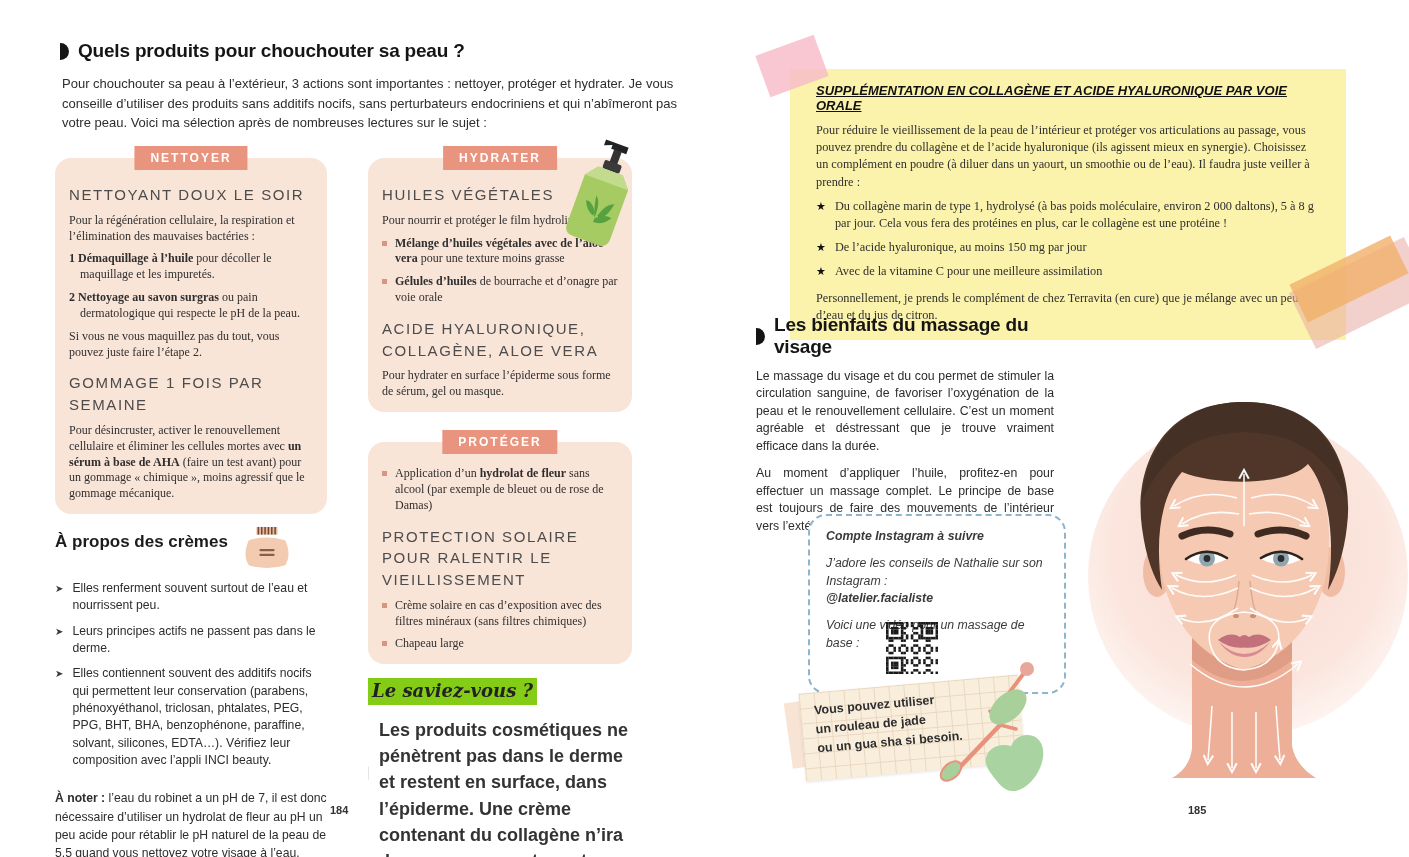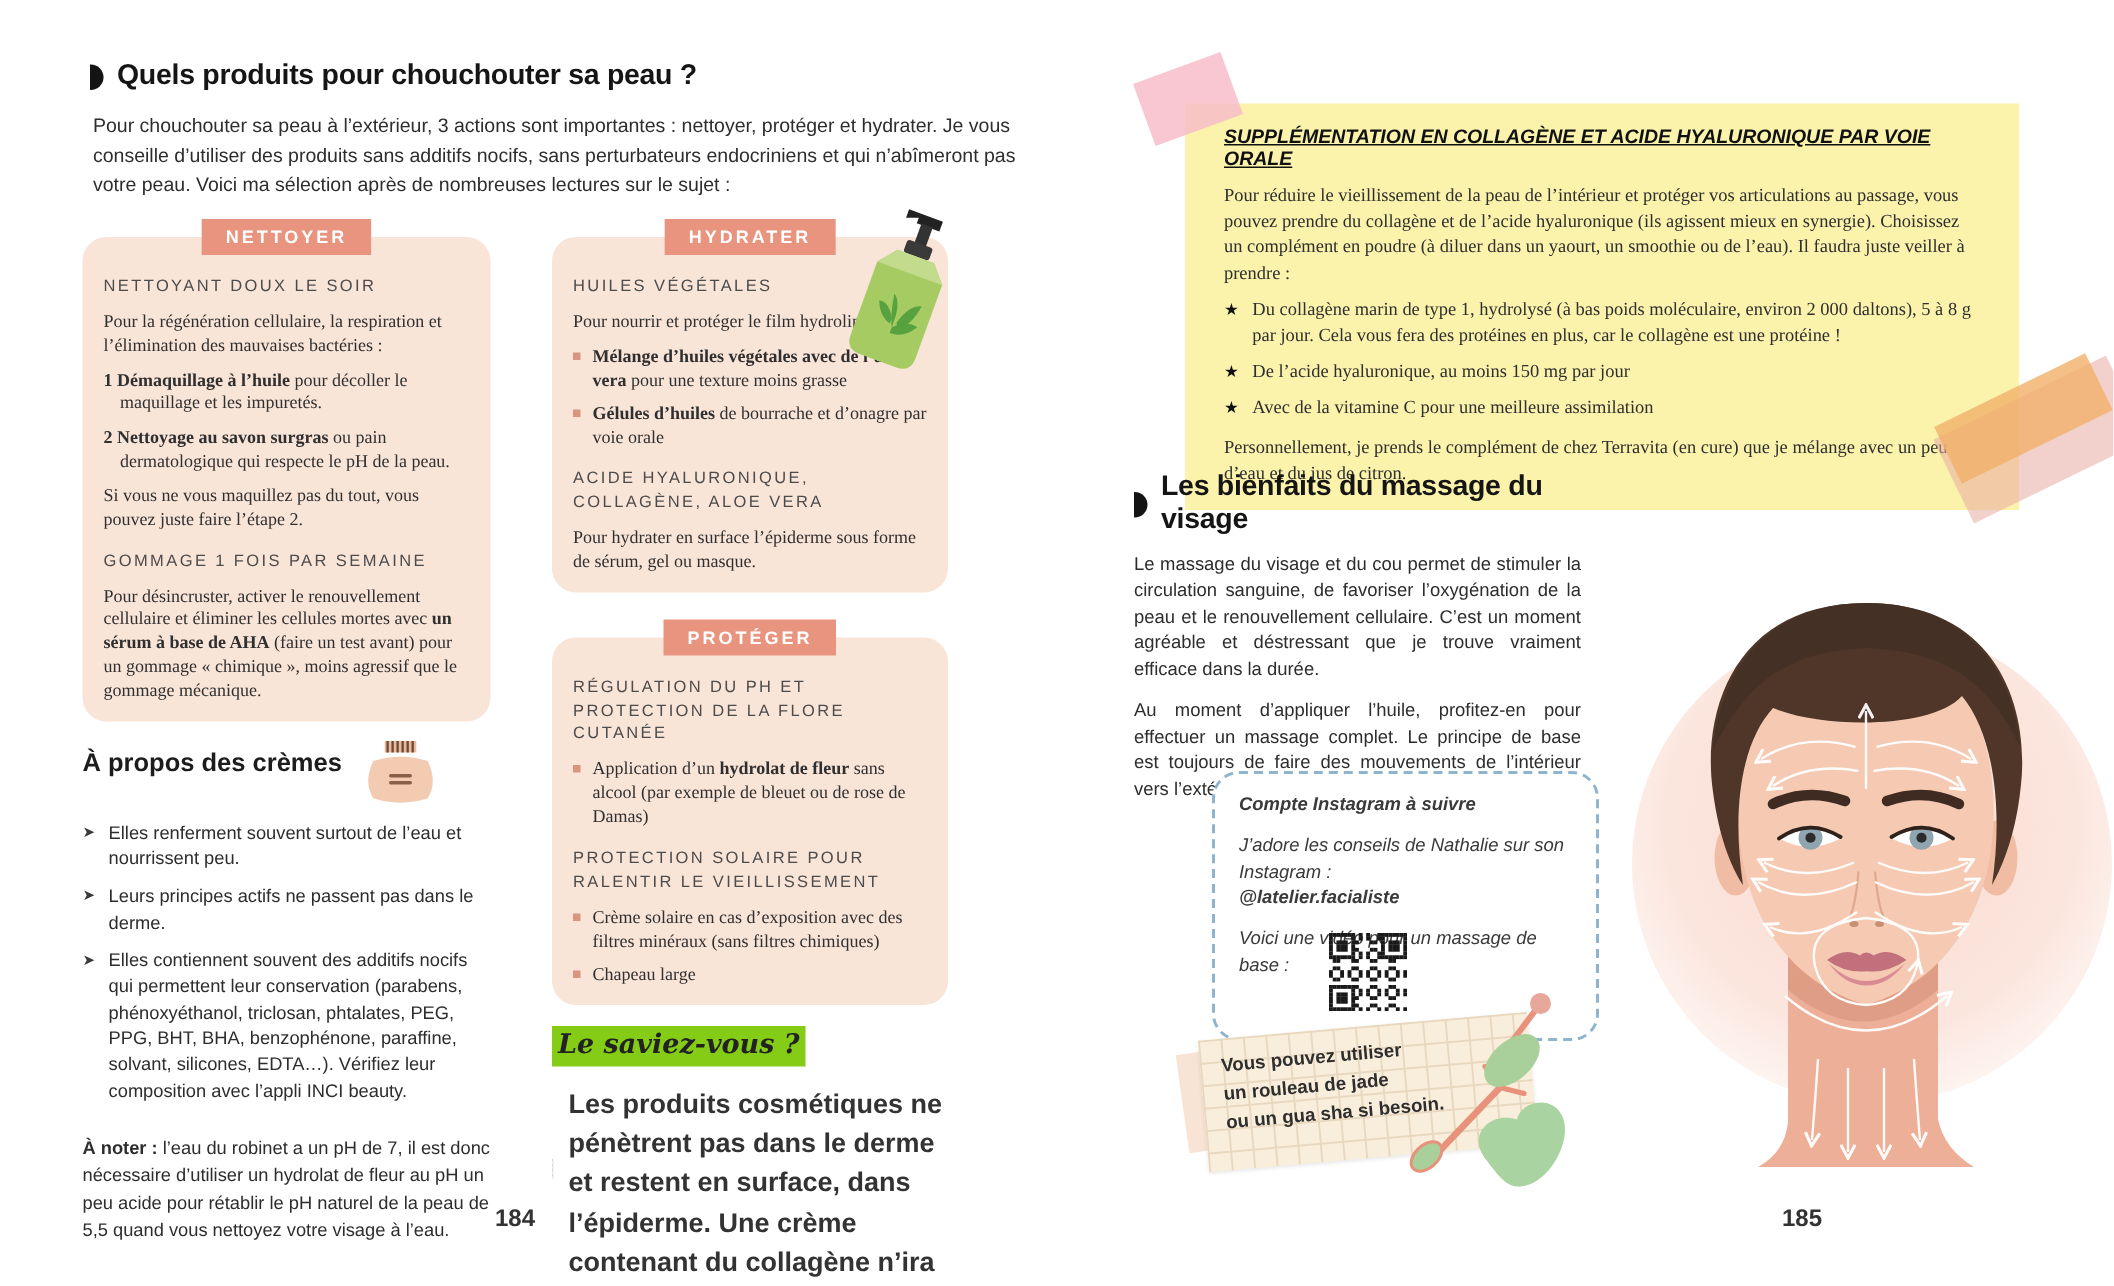--- a/index.html
+++ b/index.html
@@ -10,35 +10,35 @@
   .h1{display:flex;align-items:center;gap:9px;font-weight:bold;font-size:19px;color:#151515;letter-spacing:-0.2px;}
   .dmark{width:9px;height:17px;background:#141414;border-radius:0 10px 10px 0;flex:none;}
   .h2{font-size:17px;font-weight:bold;color:#1c1c1c;}
   .sans{font-size:13px;line-height:1.5;color:#2d2d2d;}
   
   .col{display:flex;flex-direction:column;}
   .boxwrap{position:relative;padding-top:12px;}
   .tab{position:absolute;top:0;left:50%;transform:translateX(-50%);background:#E8947E;color:#fff;
        font-weight:bold;font-size:12px;letter-spacing:2px;padding:5px 16px;white-space:nowrap;z-index:2;}
   .pbox{background:#F9E4D8;border-radius:16px;padding:24px 14px 12px;}
-  .subhead{font-size:11px;letter-spacing:1.6px;color:#4c4c4c;margin:2px 0 7px;line-height:1.45;}
+  .subhead{font-size:15px;letter-spacing:1.6px;color:#4c4c4c;margin:2px 0 7px;line-height:1.45;}
   .serif{font-family:"Liberation Serif","DejaVu Serif",serif;font-size:12px;line-height:1.32;color:#2f2f2f;margin:0 0 7px;}
   .serif b{font-weight:bold;}
   .step{padding-left:11px;text-indent:-11px;}
   .sq-item{display:flex;gap:8px;margin:0 0 7px;}
   .sqb{width:5px;height:5px;background:#D9957F;flex:none;margin-top:5px;}
   .sq-item .serif{margin:0;}
   .mt{margin-top:12px;}
   
   .cremes-row{display:flex;align-items:flex-start;gap:14px;margin-top:18px;}
   .blist{margin-top:10px;}
   .bitem{display:flex;gap:9px;font-size:12.2px;line-height:1.42;color:#2d2d2d;margin-bottom:8px;}
   .arrow{font-size:10px;color:#3a3a3a;padding-top:2px;flex:none;}
   .noter{font-size:12.2px;line-height:1.5;margin-top:12px;}
-  .pagenum{font-size:16px;font-weight:bold;color:#333;}
+  .pagenum{font-size:11px;font-weight:bold;color:#333;}
   
   .saviez-title{display:inline-block;background:#84cc16;padding:2px 4px 4px;
        font-family:"DejaVu Serif",serif;font-style:italic;font-weight:bold;font-size:18px;color:#222;}
   .saviez{display:flex;gap:10px;margin-top:12px;}
   .saviez p{margin:0;font-size:18px;line-height:1.45;font-weight:bold;color:#333;}
   
   .ybox{position:absolute;left:790px;top:69px;width:556px;box-sizing:border-box;background:#FBF2AB;padding:14px 26px 16px;}
   .ybox-title{text-align:left;font-weight:bold;font-style:italic;font-size:13px;text-decoration:underline;color:#111;}
   .ybox .serif{font-size:12.3px;line-height:1.4;margin:9px 0 0;}
   .star-item{display:flex;gap:9px;margin-top:7px;}
@@ -154,21 +154,20 @@
             <p class="serif"><b>Gélules d’huiles</b><span> de bourrache et d’onagre par voie orale</span></p>
           </div>
         <div class="subhead mt">ACIDE HYALURONIQUE, COLLAGÈNE, ALOE VERA</div>
         <p class="serif" style="margin-bottom:0;">Pour hydrater en surface l’épiderme sous forme de sérum, gel ou masque.</p>
       </div>
     </div>
 
     <div class="boxwrap" style="margin-top:18px;">
       <div class="tab">PROTÉGER</div>
       <div class="pbox">
-        <div class="subhead">RÉGULATION DU PH ET PROTECTION DE LA FLORE CUTANÉE</div>
         <div class="sq-item">
             <span class="sqb"></span>
             <p class="serif"><span>Application d’un </span><b>hydrolat de fleur</b><span> sans alcool (par exemple de bleuet ou de rose de Damas)</span></p>
           </div>
         <div class="subhead mt">PROTECTION SOLAIRE POUR RALENTIR LE VIEILLISSEMENT</div>
         <div class="sq-item">
             <span class="sqb"></span>
             <p class="serif">Crème solaire en cas d’exposition avec des filtres minéraux (sans filtres chimiques)</p>
           </div>
         <div class="sq-item" style="margin-bottom:0;">

